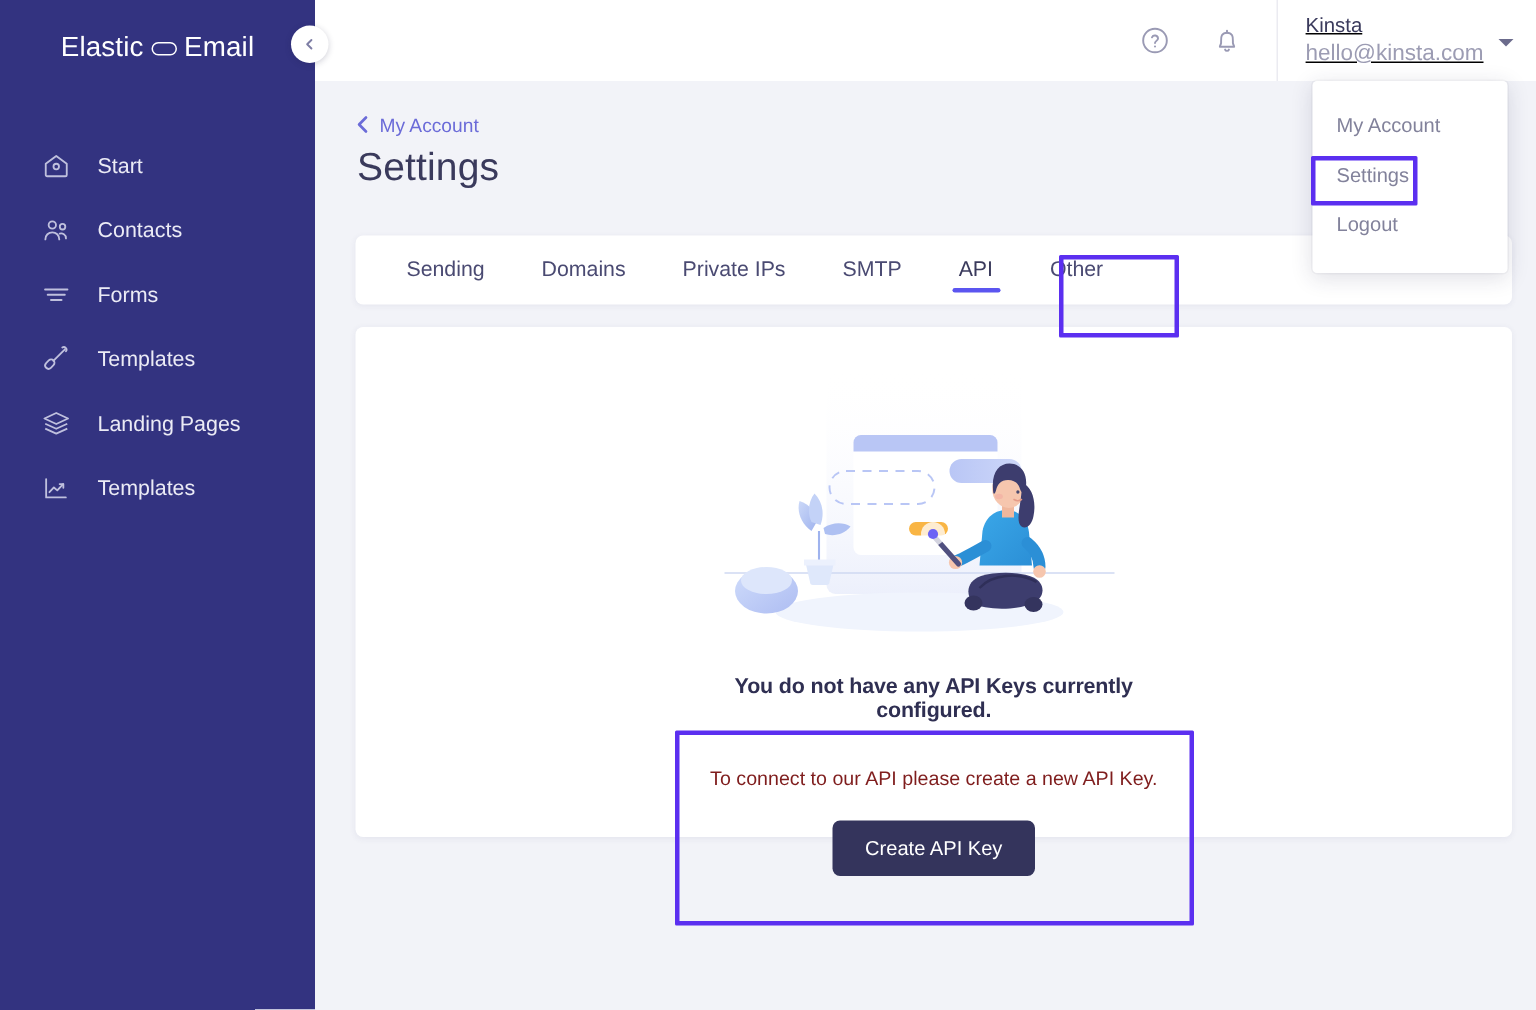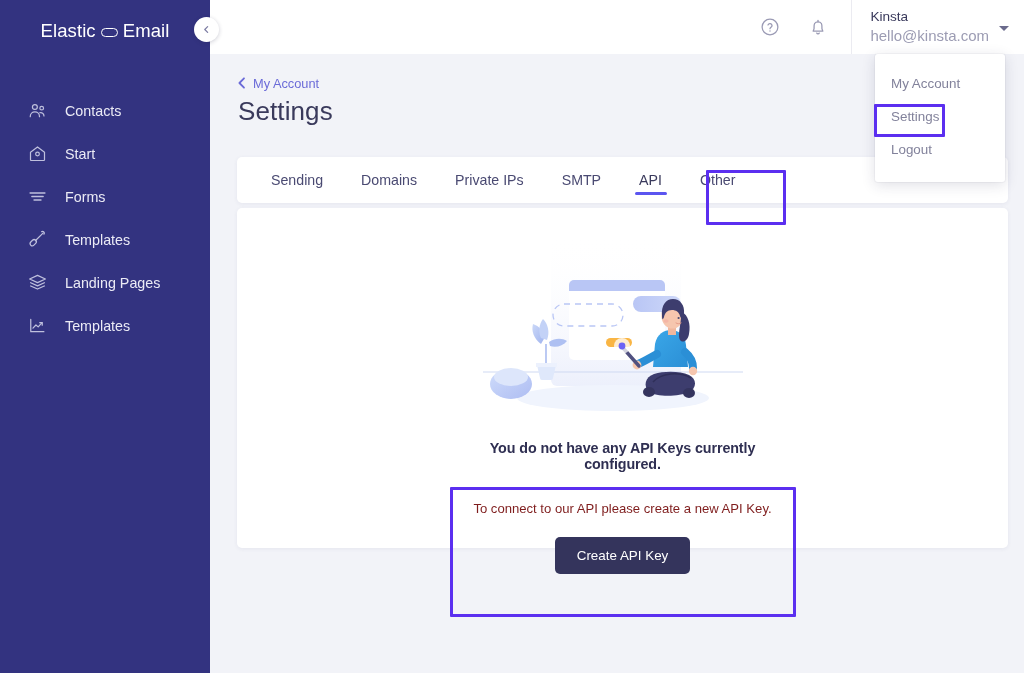--- a/index.html
+++ b/index.html
@@ -59,21 +59,21 @@
     position: absolute; left: 210px; top: 0; right: 0; height: 54px;
     background: #ffffff; display: flex; align-items: center;
     justify-content: flex-end; z-index: 10;
   }
   .topbar-icons { display: flex; align-items: center; gap: 26px; padding-right: 22px; }
   .tb-icon { width: 22px; height: 22px; color: #9a9ab4; cursor: pointer; display: block; }
   .tb-icon svg { width: 22px; height: 22px; display: block; }
   .user-sep { width: 1px; height: 54px; background: #ebebf1; }
   .user-block {
     display: flex; align-items: center; gap: 10px;
-    padding: 0 15px 0 18px; height: 54px; cursor: pointer; position: relative;
+    padding: 0 15px 0 18px; height: 54px; cursor: pointer; position: relative; text-decoration: underline;
   }
   .user-text { line-height: 1.32; }
   .user-name { font-size: 13.6px; color: #3a3a5c; }
   .user-mail { font-size: 15px; color: #9c9cb3; }
   .caret { width: 0; height: 0; border-left: 5px solid transparent;
            border-right: 5px solid transparent; border-top: 5px solid #6b6b8c;
            margin-top: 2px; }
 
   
   .dropdown {
@@ -124,21 +124,21 @@
     padding: 0 19px; font-size: 14.2px; color: #4a4a72; cursor: pointer;
     position: relative; white-space: nowrap;
   }
   .tab.active { color: #3a3a5c; }
   .tab.active::after {
     content: ""; position: absolute; left: 50%; transform: translateX(-50%);
     bottom: 8px; width: 32px; height: 2.6px; background: #5b55f0; border-radius: 2px;
   }
 
   .content-card {
-    position: absolute; left: 27px; top: 154px; width: 771px; height: 340px;
+    position: absolute; left: 27px; top: 164px; width: 771px; height: 340px;
     background: #ffffff; border-radius: 5px;
     box-shadow: 0 1px 4px rgba(60,60,110,.07);
   }
 
   .illus { position: absolute; left: 50%; transform: translateX(-50%); top: 24px; }
   .empty-box {
     position: absolute; left: 50%; transform: translateX(-50%); top: 232px;
     width: 340px; text-align: center;
   }
   .empty-title { font-size: 14.3px; color: #2f2f52; font-weight: bold; letter-spacing: -.1px; }
@@ -161,37 +161,37 @@
         <span>Elastic</span>
         <span class="glyph"></span>
         <span>Email</span>
       </div>
     </div>
 
     <nav class="nav">
       <div class="nav-item">
         <span class="nav-icon">
           <svg viewBox="0 0 24 24" fill="none" stroke="currentColor" stroke-width="1.4" stroke-linecap="round" stroke-linejoin="round">
+            <path d="M4 10.5 12 4.5l8 6V19a1 1 0 0 1-1 1H5a1 1 0 0 1-1-1z"></path>
+            <circle cx="12" cy="12.6" r="2.1"></circle>
+          </svg>
+        </span>
+        <span class="nav-label">Start</span>
+      </div>
+
+      <div class="nav-item">
+        <span class="nav-icon">
+          <svg viewBox="0 0 24 24" fill="none" stroke="currentColor" stroke-width="1.4" stroke-linecap="round" stroke-linejoin="round">
             <circle cx="9" cy="8" r="2.8"></circle>
             <path d="M3.7 19c0-3.3 2.4-5.4 5.3-5.4S14.3 15.7 14.3 19"></path>
             <circle cx="16.8" cy="9.3" r="2.1"></circle>
             <path d="M14.6 14.6c2.2-.6 4.8.6 4.8 3.6"></path>
           </svg>
         </span>
         <span class="nav-label">Contacts</span>
-      </div>
-
-      <div class="nav-item">
-        <span class="nav-icon">
-          <svg viewBox="0 0 24 24" fill="none" stroke="currentColor" stroke-width="1.4" stroke-linecap="round" stroke-linejoin="round">
-            <path d="M4 10.5 12 4.5l8 6V19a1 1 0 0 1-1 1H5a1 1 0 0 1-1-1z"></path>
-            <circle cx="12" cy="12.6" r="2.1"></circle>
-          </svg>
-        </span>
-        <span class="nav-label">Start</span>
       </div>
 
       <div class="nav-item">
         <span class="nav-icon">
           <svg viewBox="0 0 24 24" fill="none" stroke="currentColor" stroke-width="1.5" stroke-linecap="round">
             <path d="M3.5 8h17"></path>
               <path d="M5.5 12h13"></path>
               <path d="M8 16h8"></path>
           </svg>
         </span>

